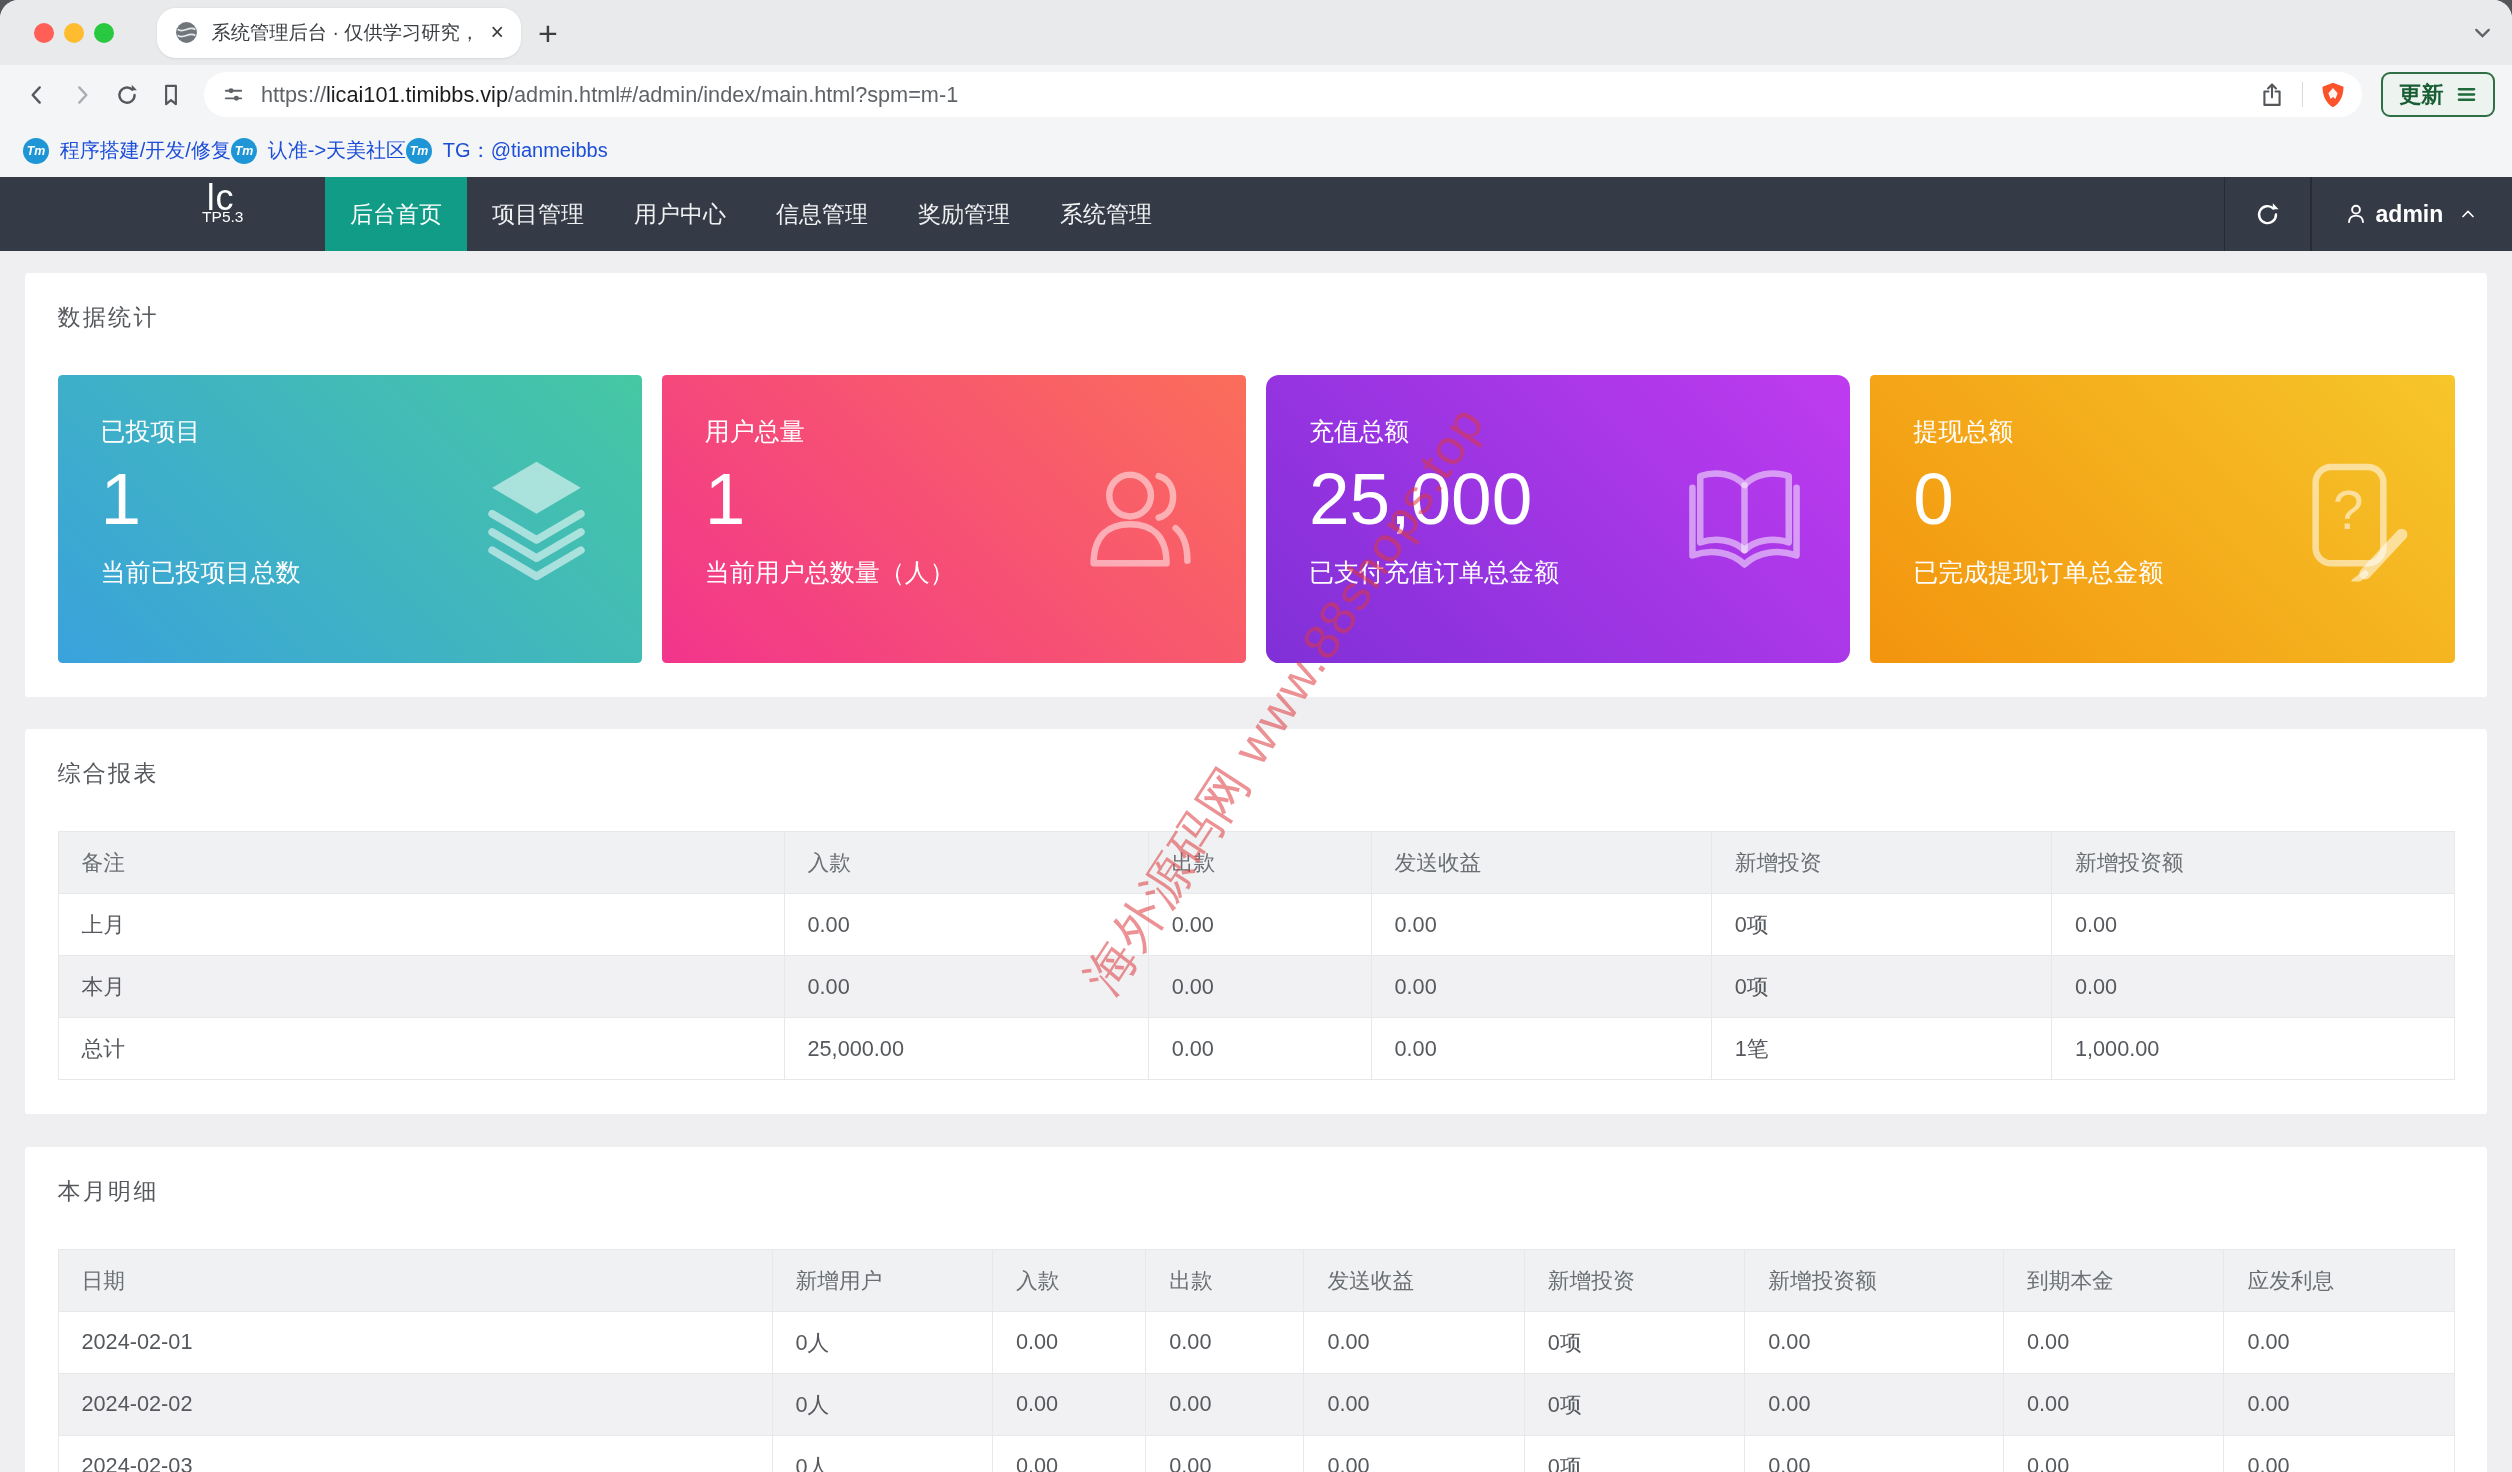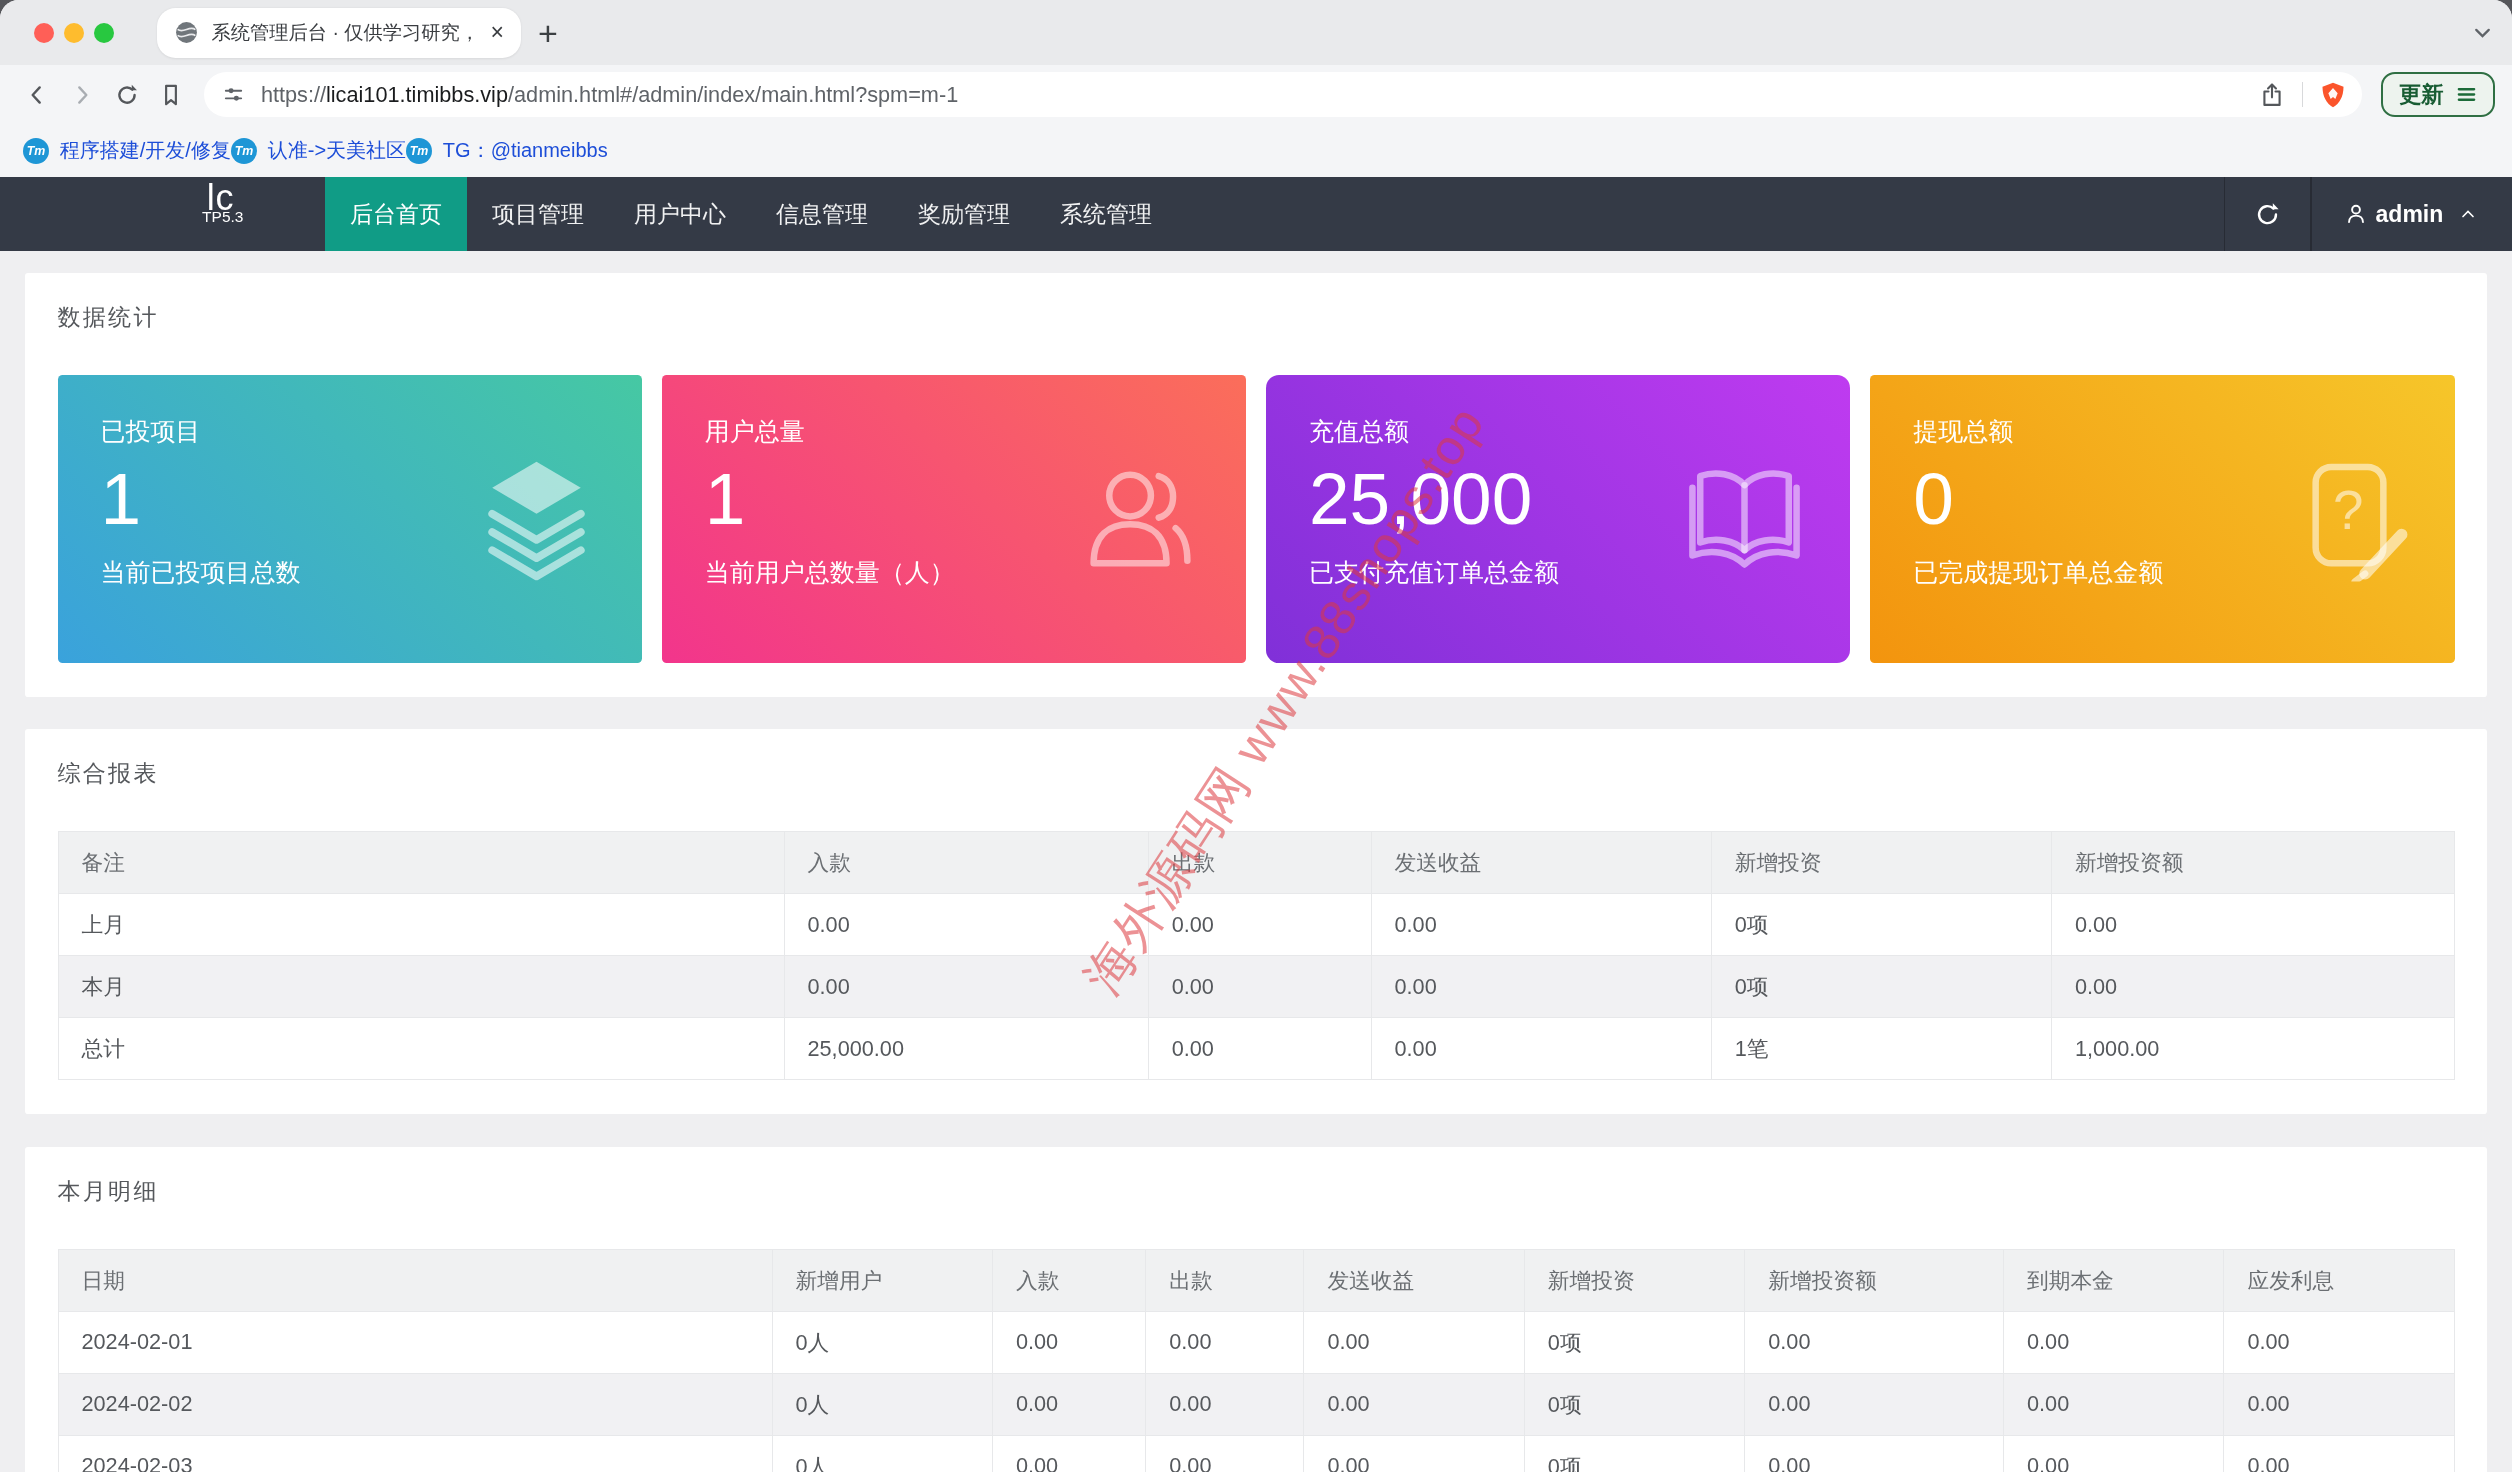--- a/index.html
+++ b/index.html
@@ -20,21 +20,21 @@
 
   .toolbar { height:59px; background:#F4F5F7; display:flex; align-items:center; padding:0 17px 0 20px; }
   .tool-ic { width:34px; height:34px; display:flex; align-items:center; justify-content:center; margin-right:10.8px; flex:0 0 auto; }
   .tool-ic svg { width:26px; height:26px; }
   .urlfield { flex:1; height:45px; margin-left:4.6px; background:#FFFFFF; border-radius:22.4px; display:flex; align-items:center; padding:0 15.5px 0 18.6px; }
   .urlfield .tune { width:23px; height:23px; margin-right:15.5px; flex:0 0 auto; }
   .url-text { flex:1; font-size:21.7px; color:#5F6368; white-space:nowrap; overflow:hidden; }
   .url-text .host { color:#1A1C1E; }
   .field-div { width:1.5px; height:25px; background:#D8D9DB; margin:0 15.5px; flex:0 0 auto; }
   .urlfield .share, .urlfield .lion { width:28px; height:28px; flex:0 0 auto; }
-  .update-btn { margin-left:19px; height:45px; border:2.3px solid #2F6F43; border-radius:14px; background:#EDF3EE; display:flex; align-items:center; gap:10.8px; padding:0 15.5px; flex:0 0 auto; cursor:default; }
+  .update-btn { margin-left:19px; height:45px; border:2.3px solid #2F6F43; border-radius:9px; background:#EDF3EE; display:flex; align-items:center; gap:10.8px; padding:0 15.5px; flex:0 0 auto; cursor:default; }
   .update-btn .lbl { font-size:22.4px; color:#185C33; font-weight:700; }
   .update-btn svg { width:23px; height:23px; }
 
   .bookmarks { height:53px; background:#F4F5F7; display:flex; align-items:center; padding-left:23px; }
   .bm { display:flex; align-items:center; gap:10.8px; }
   .bm-ic { width:26px; height:26px; border-radius:50%; background:#1E96D6; color:#fff; font-size:12.4px; font-style:italic; font-weight:700; display:flex; align-items:center; justify-content:center; }
   .bm-label { font-size:20px; color:#1d4ed8; }
 
   
   .navbar { height:74px; background:#343A46; display:flex; align-items:stretch; }

